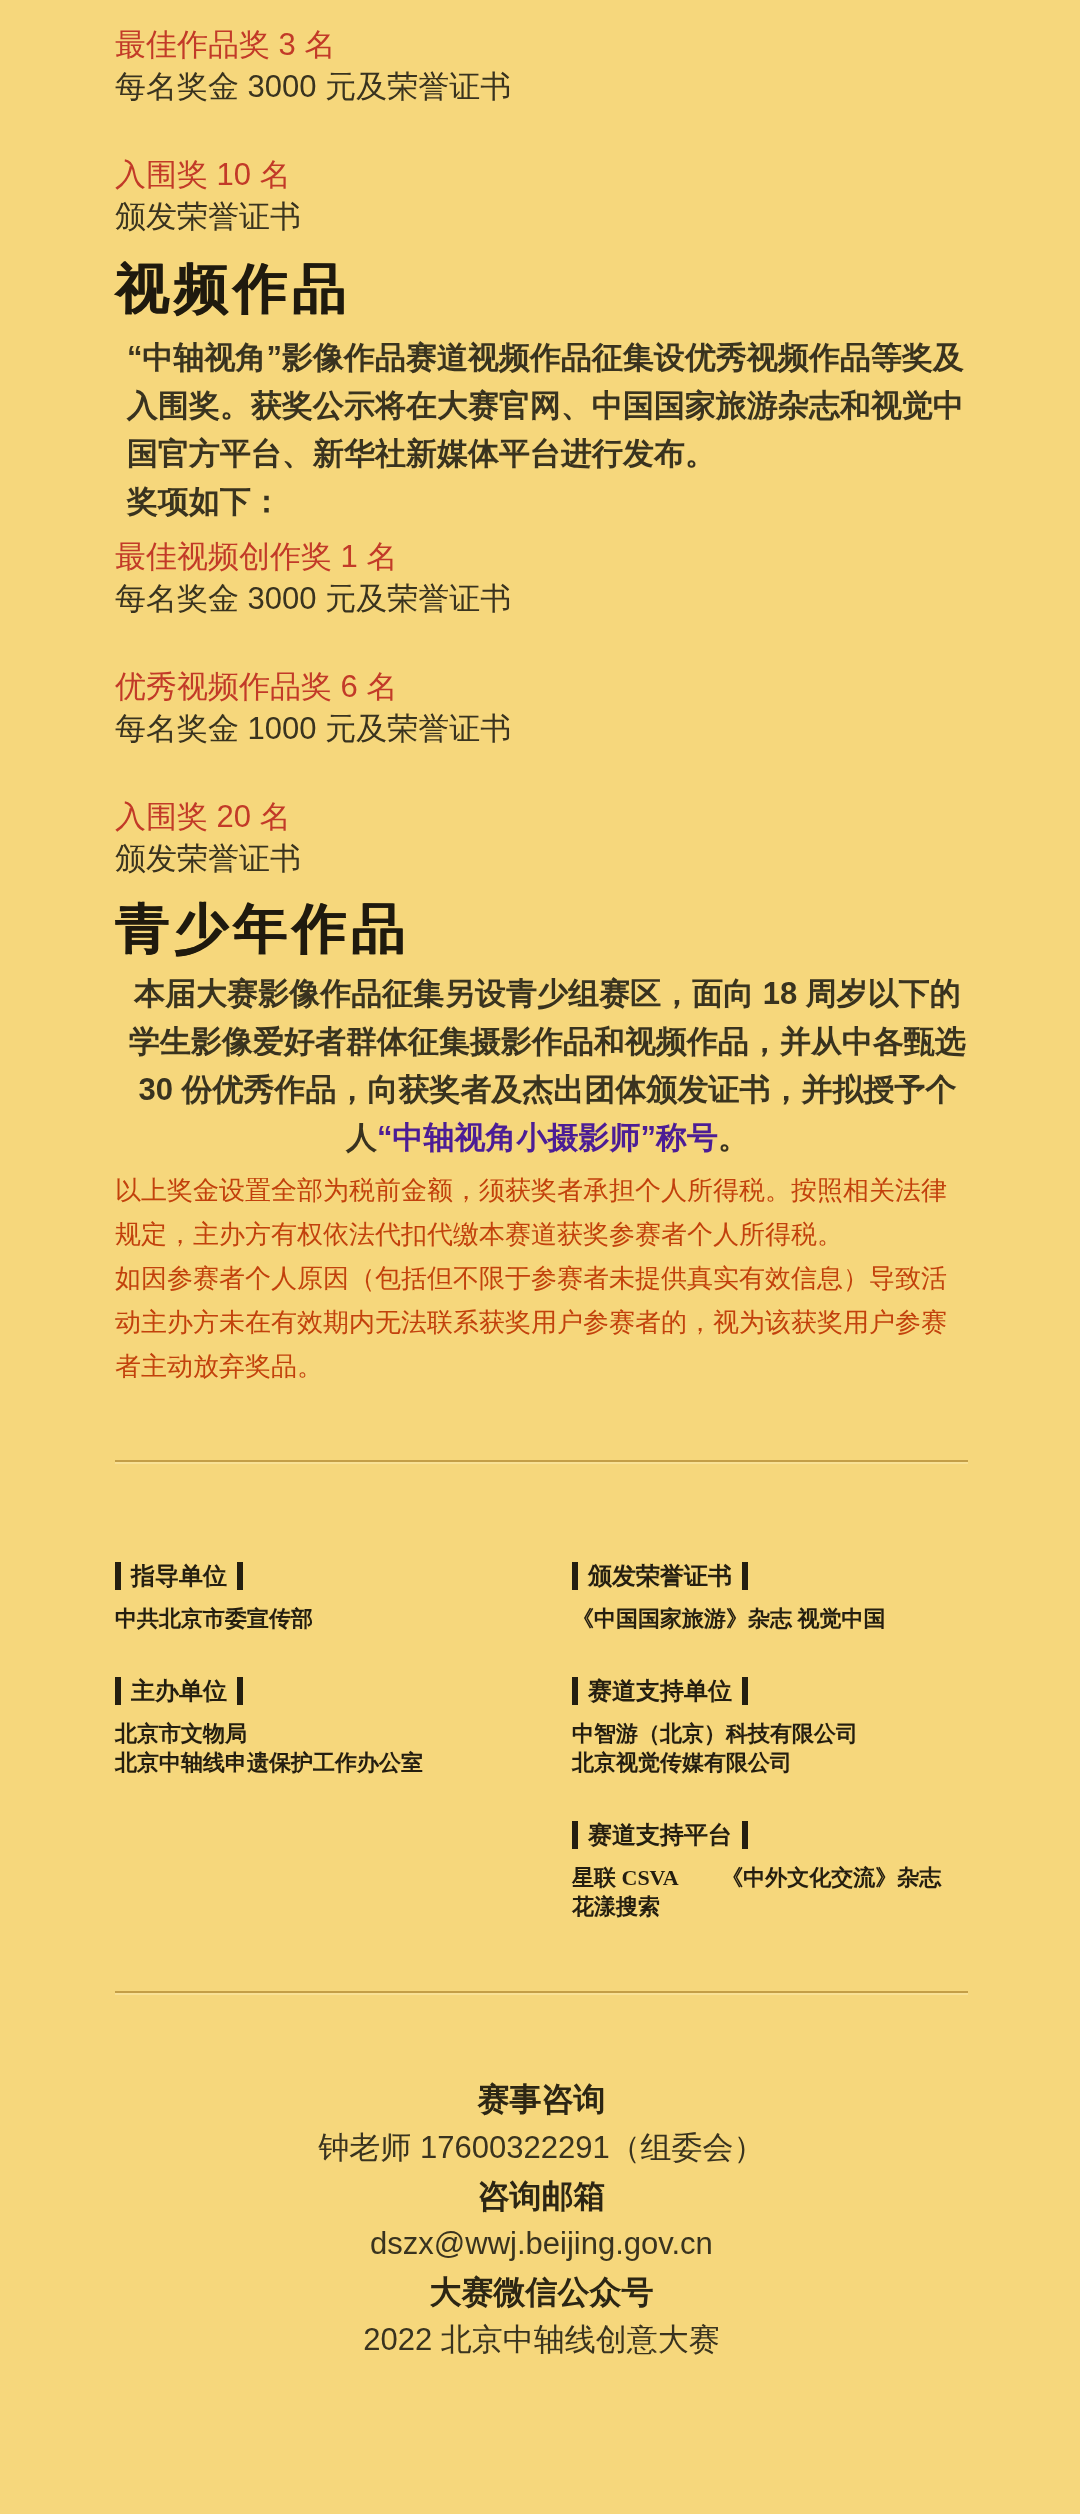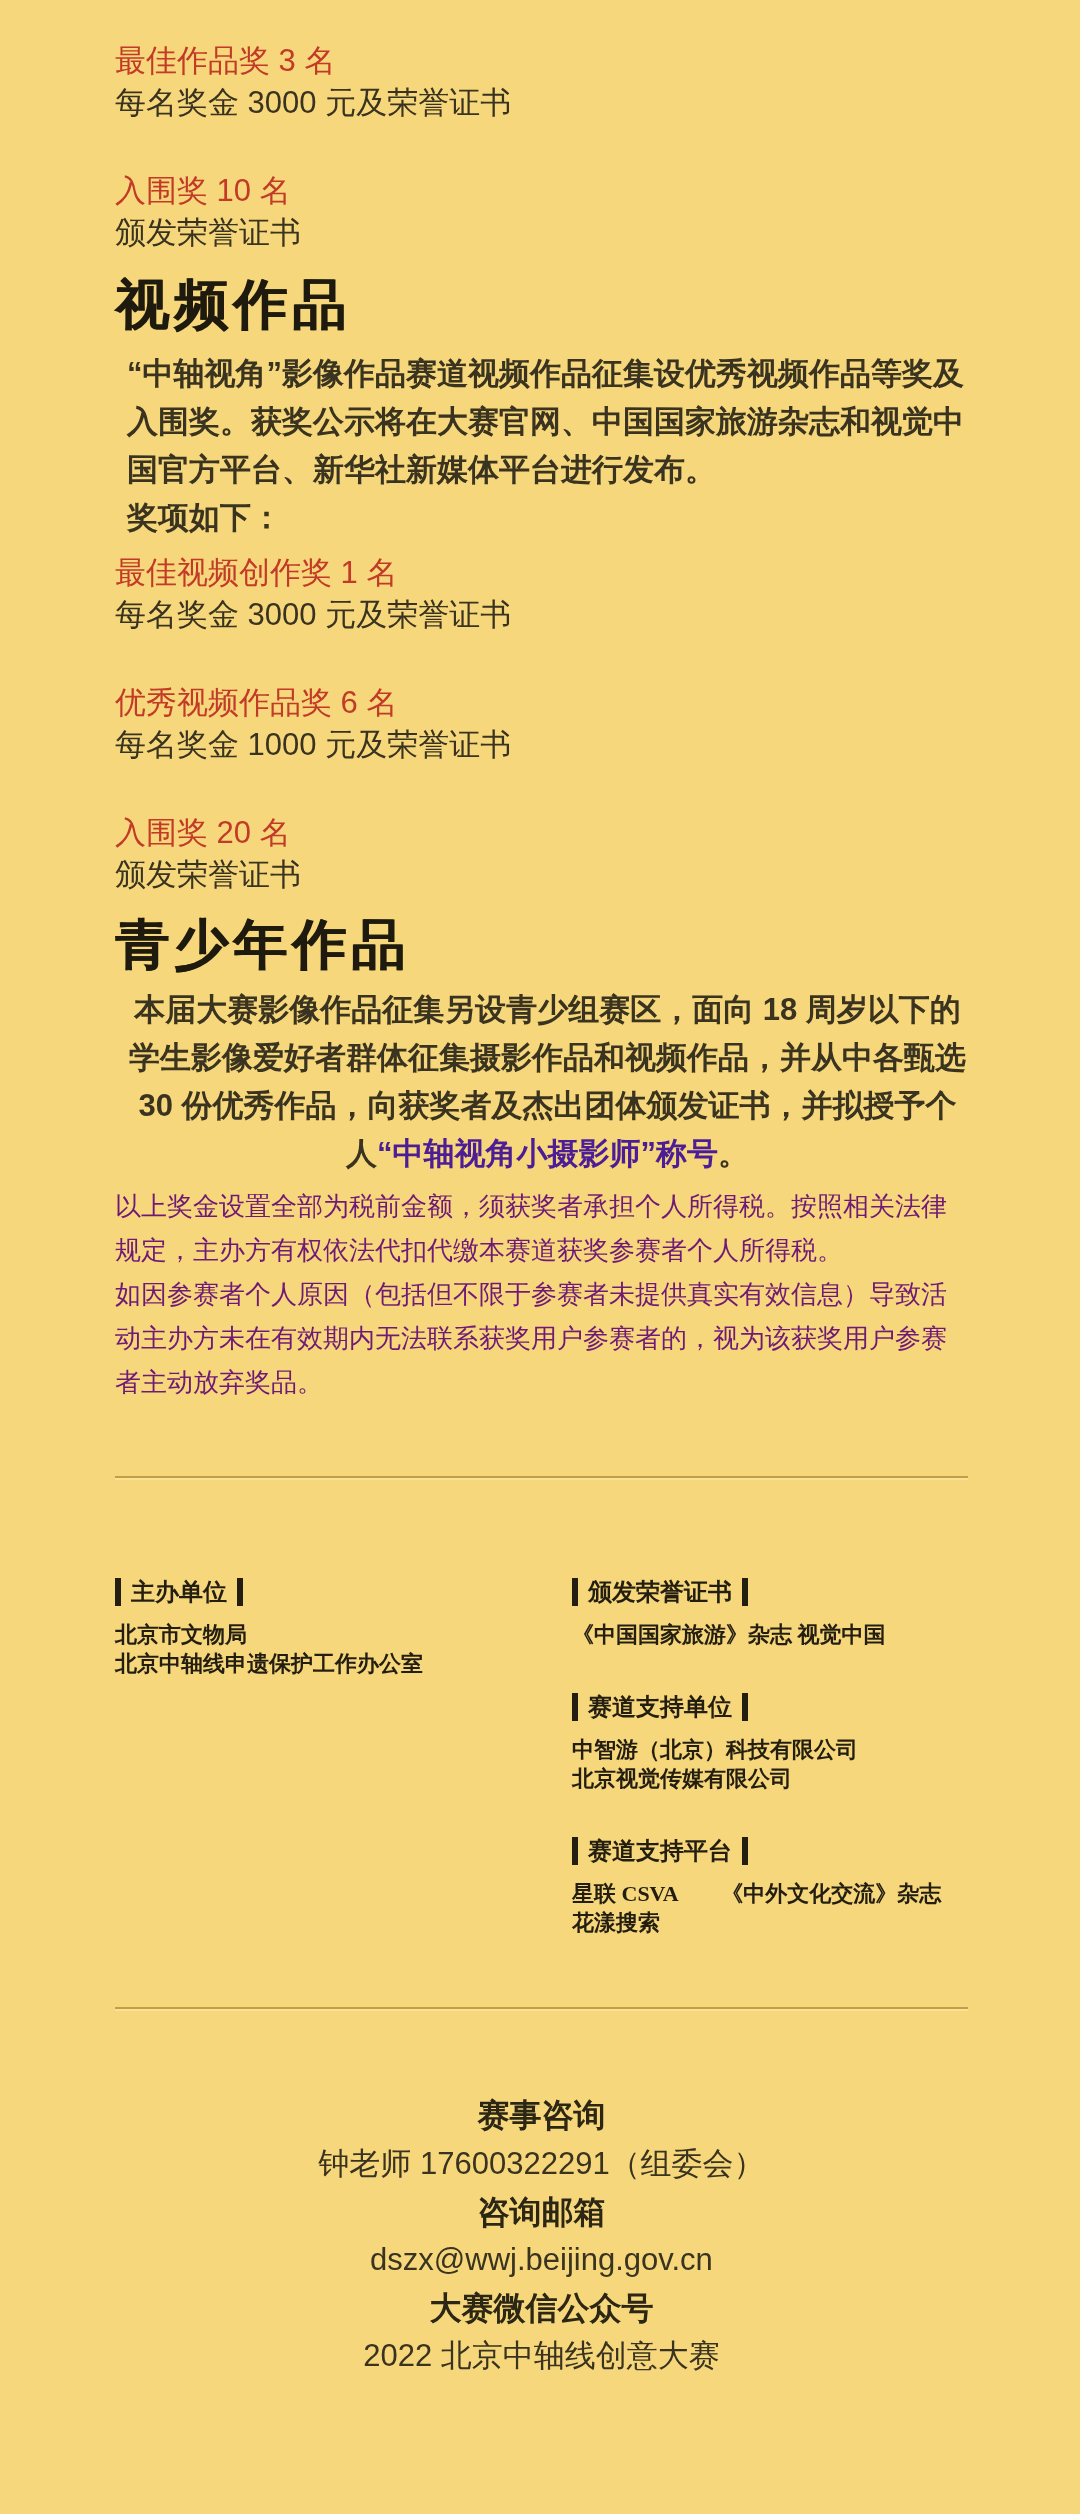--- a/index.html
+++ b/index.html
@@ -5,21 +5,21 @@
   html,body { margin:0; padding:0; }
   .page {
     position:relative;
     width:1080px;
     height:2514px;
     background:#f6d77c;
     color:#39331f;
     font-family:"Liberation Sans","DejaVu Sans",sans-serif;
     overflow:hidden;
   }
-  .content { padding:40px 112px 0 115px; }
+  .content { padding:24px 112px 0 115px; }
 
   
   .award { margin:0; }
   .award + .award { margin-top:46px; }
   .award-title {
     color:#c23a28;
     font-size:31px;
     line-height:42px;
     font-weight:400;
   }
@@ -51,21 +51,21 @@
   .para .red-inline { color:#4c1d95; }
 
   .video-awards { margin-top:10px; }
   .youth-para { margin-top:12px;text-align:center; }
 
   .note {
     font-size:26px;
     line-height:44px;
     white-space:pre-line;
     margin:6px 0 0 0;
-    color:#701a75;
+    color:#c2410c;
   }
 
   .divider {
     height:2px;
     background:#c49e47;
     box-shadow:0 2px 0 rgba(255,244,200,0.35);
     border:none;
     margin:72px 0 0 0;
   }
   .divider.second { margin-top:70px; }
@@ -163,20 +163,24 @@
 规定，主办方有权依法代扣代缴本赛道获奖参赛者个人所得税。
 如因参赛者个人原因（包括但不限于参赛者未提供真实有效信息）导致活
 动主办方未在有效期内无法联系获奖用户参赛者的，视为该获奖用户参赛
 者主动放弃奖品。</p>
 
     <hr class="divider">
 
     <div class="sponsors">
       <div class="sp-col-left">
         <div class="sp-group">
+          <div class="sp-label">指导单位</div>
+          <div class="sp-names">中共北京市委宣传部</div>
+        </div>
+        <div class="sp-group">
           <div class="sp-label">主办单位</div>
           <div class="sp-names">北京市文物局
 北京中轴线申遗保护工作办公室</div>
         </div>
       </div>
       <div class="sp-col-right">
         <div class="sp-group">
           <div class="sp-label">颁发荣誉证书</div>
           <div class="sp-names">《中国国家旅游》杂志 视觉中国</div>
         </div>

